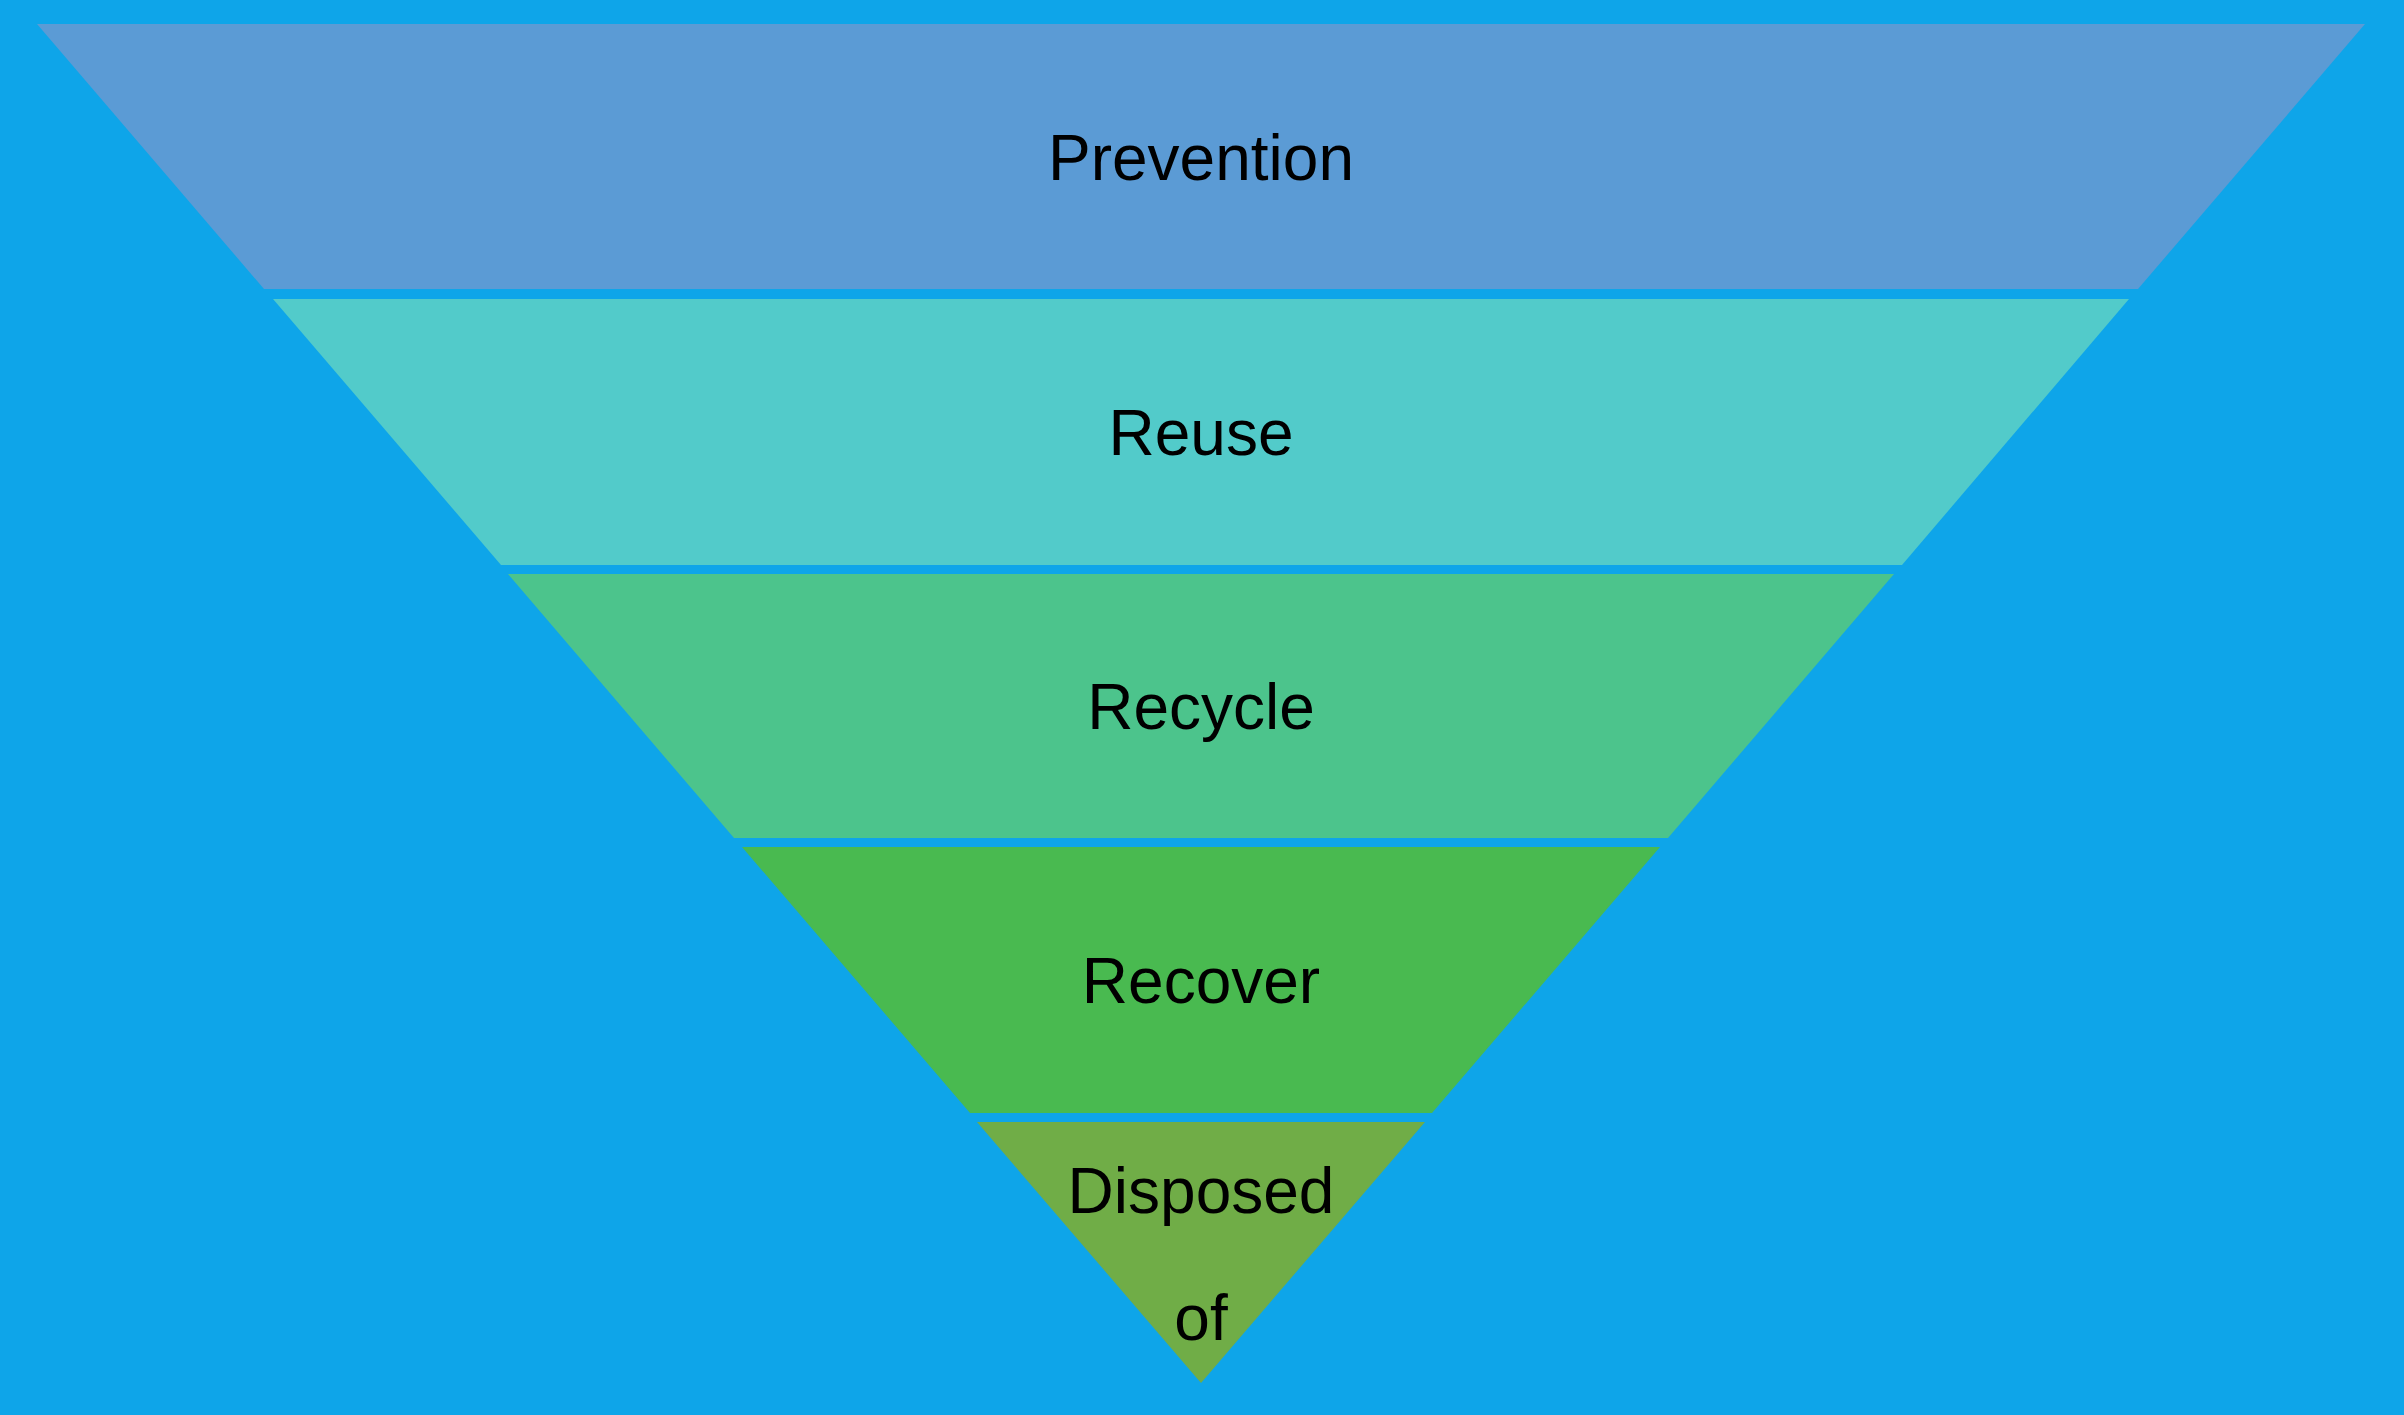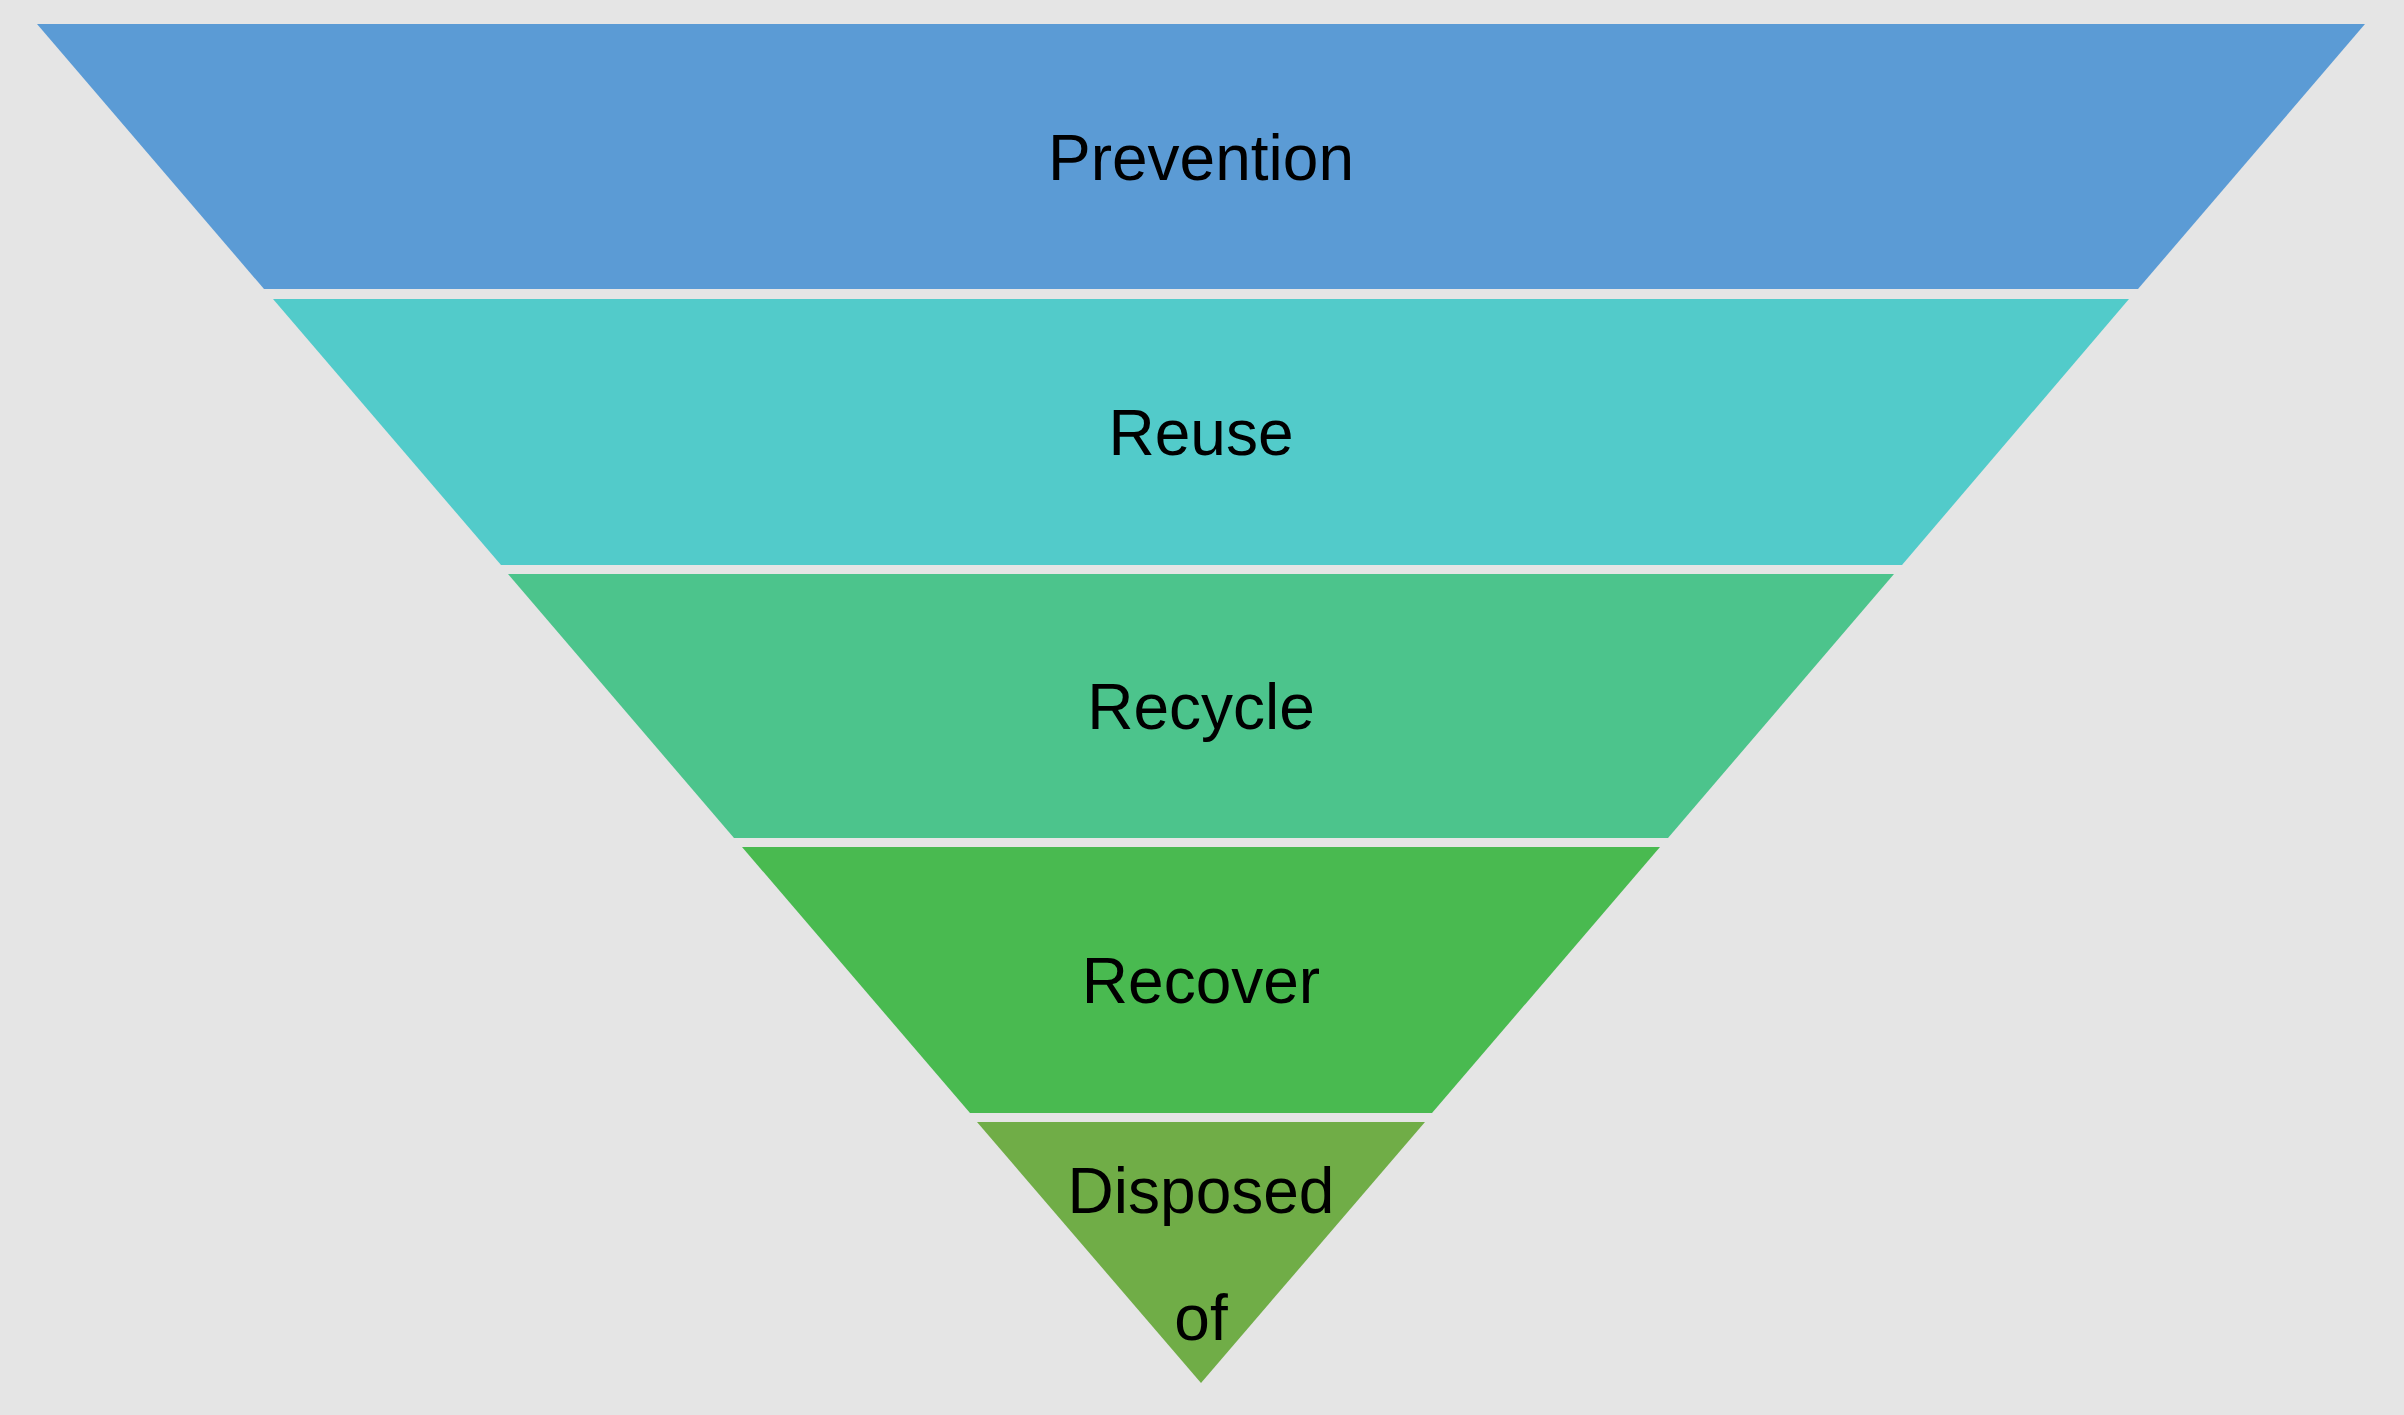--- a/index.html
+++ b/index.html
@@ -4,21 +4,21 @@
 <style>
   html, body {
     margin: 0;
     padding: 0;
     background: #FFFFFF;
   }
   .stage {
     position: relative;
     width: 2404px;
     height: 1415px;
-    background: #e5e5e5;
+    background: #0ea5e9;
     overflow: hidden;
   }
   svg.funnel {
     display: block;
     width: 2404px;
     height: 1415px;
   }
   text.seg-label {
     font-family: "Liberation Sans", "DejaVu Sans", sans-serif;
     font-size: 64px;

